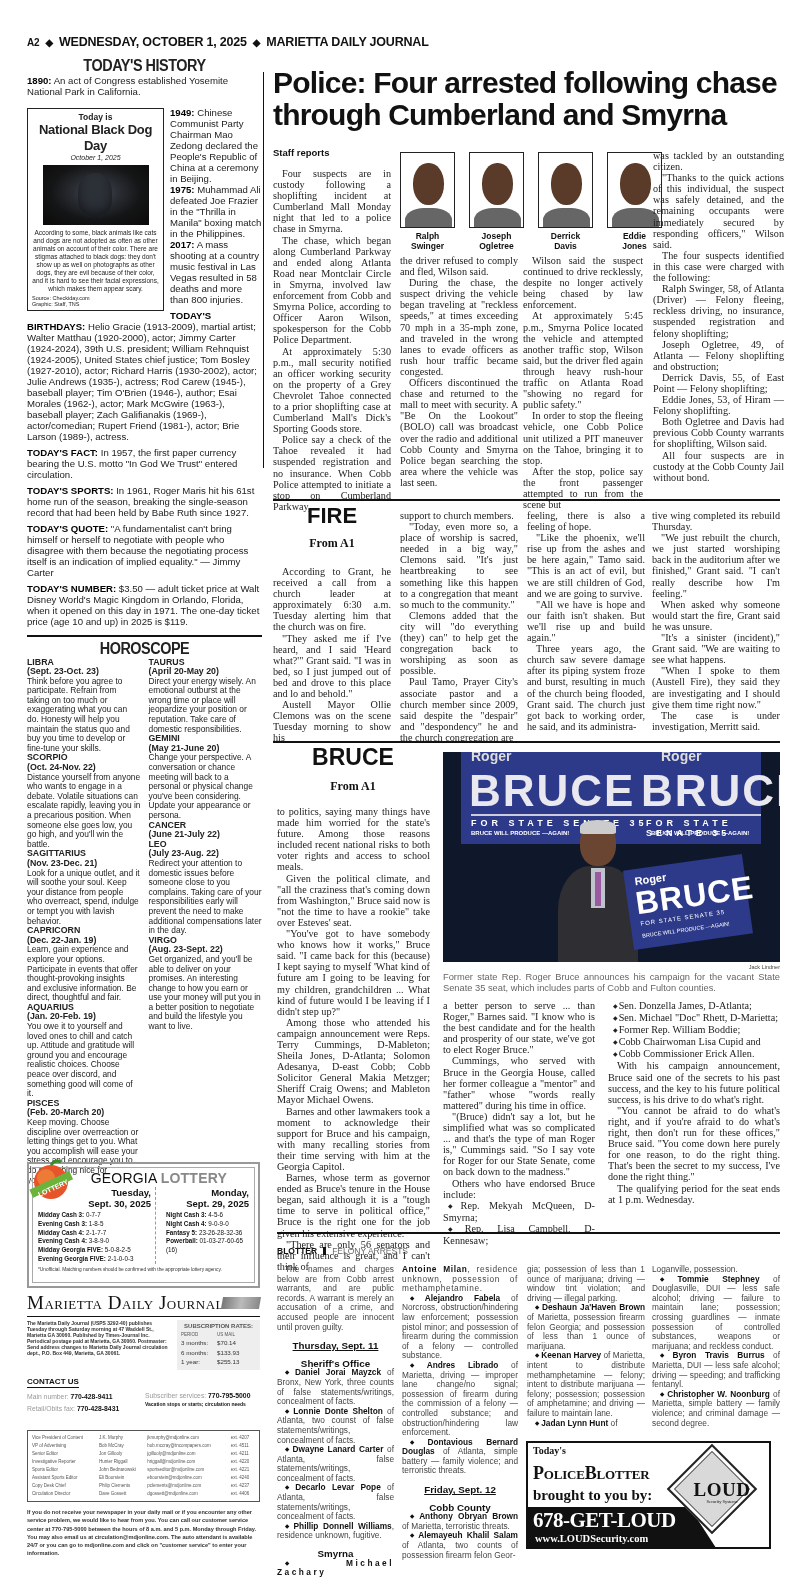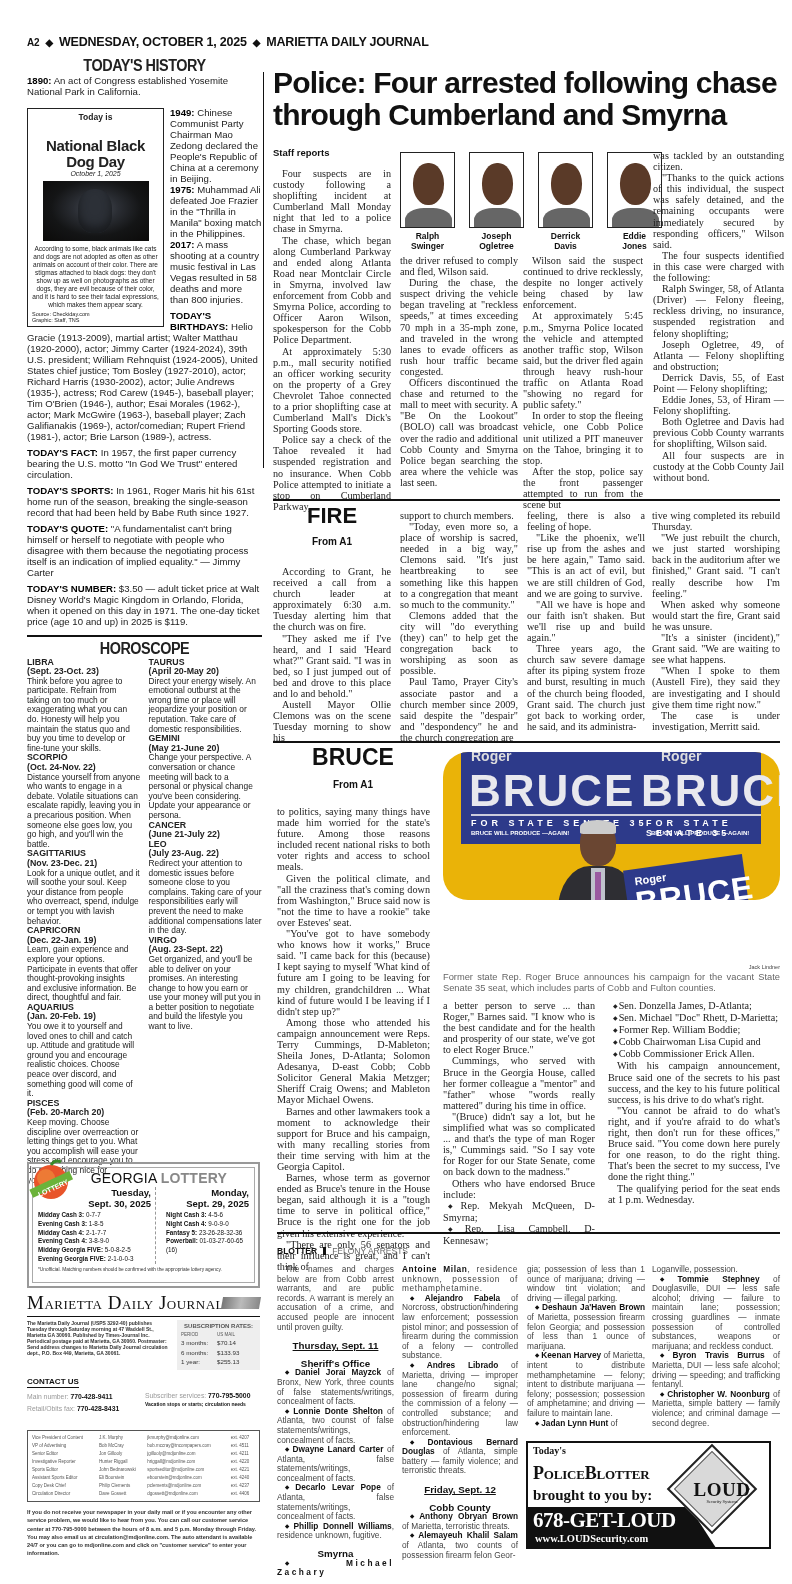--- a/index.html
+++ b/index.html
@@ -7,21 +7,21 @@
   .abs { position: absolute; }
   .folio { left: 27px; top: 35px; width: 765px; font-family: "Liberation Sans", sans-serif; font-size: 12.5px; font-weight: bold; letter-spacing: -0.2px; }
   .folio .pg { font-size: 10px; }
   .folio .dia { margin: 0 6px; font-size: 10px; }
   
   .leftcol { left: 27px; top: 60px; width: 235px; font-family: "Liberation Sans", sans-serif; font-size: 9.6px; line-height: 11px; color: #222; }
   .sect-title { text-align: center; font-family: "Liberation Sans", sans-serif; font-weight: bold; font-size: 16px; letter-spacing: -0.5px; transform: scaleX(0.9); margin-bottom: 4px; }
   .leftcol b { color: #000; }
   .hist-box { float: left; width: 137px; border: 1px solid #222; margin: 6px 6px 4px 0; padding: 3px 4px; text-align: center; font-size: 6.5px; line-height: 8px; }
   .hist-box .today { font-weight: bold; font-size: 8.5px; line-height: 10px; }
-  .hist-box .nbd { font-weight: bold; font-size: 15px; line-height: 16px; letter-spacing: -0.3px; margin-top: 16px; }
+  .hist-box .nbd { font-weight: bold; font-size: 13px; line-height: 16px; letter-spacing: -0.3px; }
   .hist-box .date { font-style: italic; font-size: 7px; margin-bottom: 3px; }
   .dogimg { width: 106px; height: 60px; margin: 2px auto 4px; background: radial-gradient(ellipse at 50% 45%, #4a4f58 0%, #2a2d33 30%, #141516 60%, #0b0a09 100%); position: relative; }
   .dogimg::after { content: ""; position: absolute; left: 35px; top: 8px; width: 34px; height: 44px; border-radius: 45% 45% 40% 40%; background: #2c3037; box-shadow: inset 0 -6px 10px #181a1d; }
   .hist-box .src { text-align: left; font-size: 5.5px; line-height: 6px; margin-top: 2px; }
   .leftcol p { margin-bottom: 5px; }
   .hr-thick { height: 1.5px; background: #111; margin: 8px 0 6px; }
   .horo { display: flex; gap: 8px; font-size: 8.4px; line-height: 9.6px; }
   .horo .col { flex: 1; }
   .horo .sign { font-weight: bold; font-size: 8.8px; }
   
@@ -67,32 +67,32 @@
   .mug .face::after { content: ""; position: absolute; left: 4px; top: 55px; width: 47px; height: 30px; border-radius: 40% 40% 0 0; background: #666; }
   .mug .name { text-align: center; font-family: "Liberation Sans", sans-serif; font-weight: bold; font-size: 8.5px; line-height: 10px; margin-top: 3px; }
   .col2 { left: 400px; top: 255px; width: 118px; }
   .col3 { left: 523px; top: 255px; width: 120px; }
   .col4 { left: 653px; top: 150px; width: 131px; }
   .hr-full { height: 1.5px; background: #111; }
   
   .fire-rule { left: 273px; top: 499px; width: 507px; }
   .kicker { font-family: "Liberation Sans", sans-serif; font-weight: bold; text-align: center; }
   .fire-title { left: 273px; top: 503px; width: 118px; font-size: 22px; }
-  .from { font-family: Liberation Sans, sans-serif; font-weight: bold; font-size: 10px; text-align: center; }
+  .from { font-family: Liberation Serif, serif; font-weight: bold; font-size: 12px; text-align: center; }
   .fire-from { left: 273px; top: 536px; width: 118px; }
   .fire1 { left: 273px; top: 566px; width: 118px; }
   .fire2 { left: 400px; top: 510px; width: 118px; }
   .fire3 { left: 527px; top: 510px; width: 118px; }
   .fire4 { left: 652px; top: 510px; width: 128px; }
   
   .bruce-rule { left: 273px; top: 741px; width: 507px; }
   .bruce-title { left: 273px; top: 744px; width: 160px; font-size: 23px; }
   .bruce-from { left: 273px; top: 779px; width: 160px; }
   .bruce1 { left: 277px; top: 806px; width: 153px; }
-  .photo { left: 443px; top: 752px; width: 337px; height: 148px; background: #eab308; overflow: hidden; border-radius: 25px; }
+  .photo { left: 443px; top: 752px; width: 337px; height: 210px; background: #0f172a; overflow: hidden; }
   .banner { position: absolute; left: 18px; top: 0; width: 300px; height: 92px; background: #2d3a8a; color: #fff; font-family: "Liberation Sans", sans-serif; }
   .banner .bn { position: absolute; font-weight: bold; font-size: 44px; letter-spacing: 2px; top: 14px; color: #e8e8ee; }
   .banner .bn2 { left: 8px; }
   .banner .bn3 { left: 180px; }
   .banner .fs { position: absolute; top: 62px; font-size: 9px; letter-spacing: 4px; font-weight: bold; border-top: 2px solid #ccd; padding-top: 2px; }
   .banner .bw { position: absolute; top: 78px; font-size: 6px; font-weight: bold; }
   .sign-board { position: absolute; left: 185px; top: 110px; width: 120px; height: 80px; background: #2d3a8a; transform: rotate(-8deg); color: #fff; font-family: "Liberation Sans", sans-serif; }
   .sign-board .r { position: absolute; left: 10px; top: 6px; font-size: 11px; font-weight: bold; }
   .sign-board .b { position: absolute; left: 8px; top: 16px; font-size: 32px; font-weight: bold; letter-spacing: 1px; }
   .sign-board .s { position: absolute; left: 10px; top: 52px; font-size: 6px; letter-spacing: 1px; }

